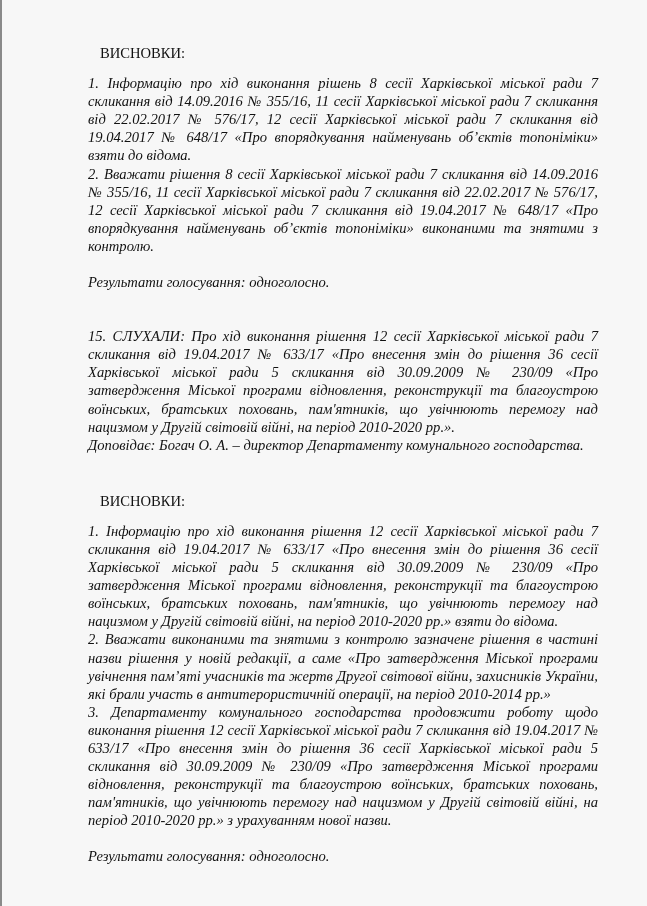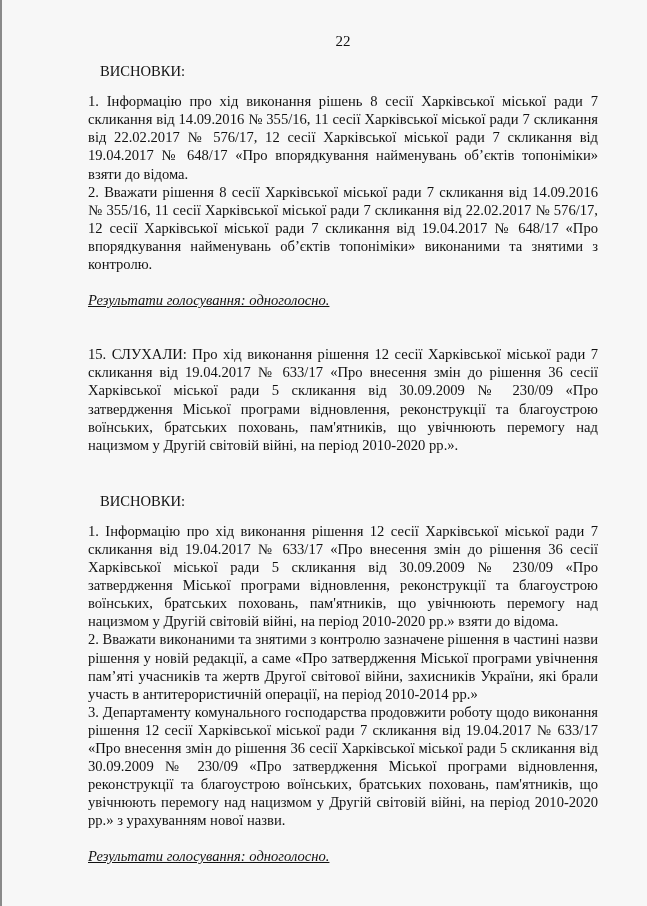--- a/index.html
+++ b/index.html
@@ -11,43 +11,43 @@
       position: relative;
     }
     .page-edge { position: absolute; left: 0; top: 0; width: 2px; height: 906px; background: #8a8a8a; }
     .page {
       position: absolute; left: 88px; top: 32px; width: 510px;
       font-size: 14.6px; line-height: 18.1px;
     }
     .page-number { text-align: center; font-size: 15px; margin-bottom: 2px; }
     .heading { margin: 12px; }
     p { margin: 0; }
-    .just { text-align: justify; text-align-last: left; }
-    .italic { font-style: italic; text-decoration: underline; }
+    .just { text-align: justify; text-align-last: left; font-style: italic; }
+    .italic { font-style: italic; }
     .gap-s { height: 18px; }
     .gap-m { height: 36px; }
     .gap-l { height: 26px; }
   </style>
 </head>
 <body>
 
 <div class="page-edge"></div>
 
 <div class="page">
-  <div class="page-number">22</div>
 
   <p class="heading">ВИСНОВКИ:</p>
   <p class="just">1. Інформацію про хід виконання рішень 8 сесії Харківської міської ради 7 скликання від 14.09.2016 № 355/16, 11 сесії Харківської міської ради 7 скликання від 22.02.2017 № 576/17, 12 сесії Харківської міської ради 7 скликання від 19.04.2017 № 648/17 «Про впорядкування найменувань об’єктів топоніміки» взяти до відома.</p>
   <p class="just">2. Вважати рішення 8 сесії Харківської міської ради 7 скликання від 14.09.2016 № 355/16, 11 сесії Харківської міської ради 7 скликання від 22.02.2017 № 576/17, 12 сесії Харківської міської ради 7 скликання від 19.04.2017 № 648/17 «Про впорядкування найменувань об’єктів топоніміки» виконаними та знятими з контролю.</p>
   <div class="gap-s"></div>
   <p class="italic">Результати голосування:  одноголосно.</p>
 
   <div class="gap-m"></div>
 
   <p class="just">15. СЛУХАЛИ: Про хід виконання рішення 12 сесії Харківської міської ради 7 скликання від 19.04.2017 № 633/17 «Про внесення змін до рішення 36 сесії Харківської міської ради 5 скликання від 30.09.2009 № 230/09 «Про затвердження Міської програми відновлення, реконструкції та благоустрою воїнських, братських поховань, пам'ятників, що увічнюють перемогу над нацизмом у Другій світовій війні, на період 2010-2020 рр.».</p>
+  <p class="italic">Доповідає: Богач О. А. – директор Департаменту комунального господарства.</p>
 
   <div class="gap-l"></div>
 
   <p class="heading">ВИСНОВКИ:</p>
   <p class="just">1. Інформацію про хід виконання рішення 12 сесії Харківської міської ради 7 скликання від 19.04.2017 № 633/17 «Про внесення змін до рішення 36 сесії Харківської міської ради 5 скликання від 30.09.2009 № 230/09 «Про затвердження Міської програми відновлення, реконструкції та благоустрою воїнських, братських поховань, пам'ятників, що увічнюють перемогу над нацизмом у Другій світовій війні, на період 2010-2020 рр.» взяти до відома.</p>
   <p class="just">2. Вважати виконаними та знятими з контролю зазначене рішення в частині назви рішення у новій редакції, а саме «Про затвердження Міської програми увічнення пам’яті учасників та жертв Другої світової війни, захисників України, які брали участь в антитерористичній операції, на період 2010-2014 рр.»</p>
   <p class="just">3. Департаменту комунального господарства продовжити роботу щодо виконання рішення 12 сесії Харківської міської ради 7 скликання від 19.04.2017 № 633/17 «Про внесення змін до рішення 36 сесії Харківської міської ради 5 скликання від 30.09.2009 № 230/09 «Про затвердження Міської програми відновлення, реконструкції та благоустрою воїнських, братських поховань, пам'ятників, що увічнюють перемогу над нацизмом у Другій світовій війні, на період 2010-2020 рр.» з урахуванням нової назви.</p>
   <div class="gap-s"></div>
   <p class="italic">Результати голосування:  одноголосно.</p>
 </div>

